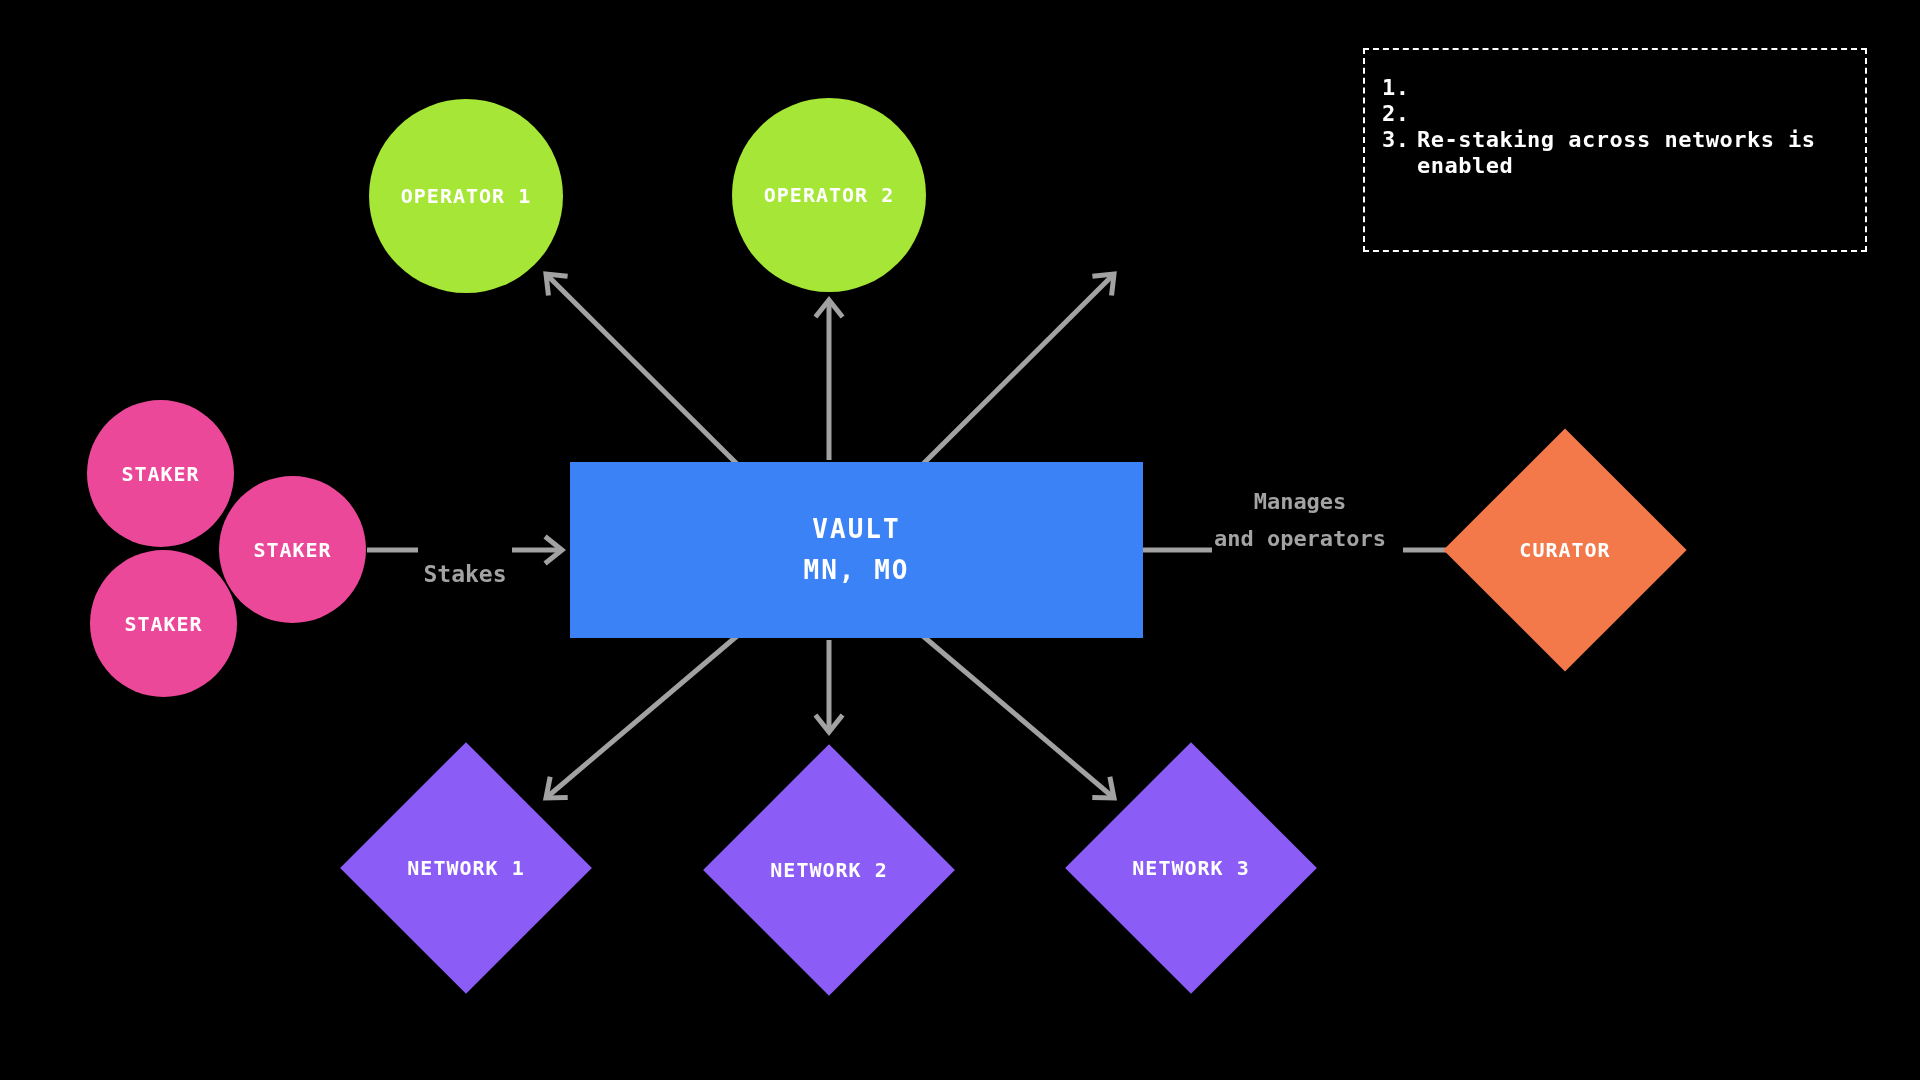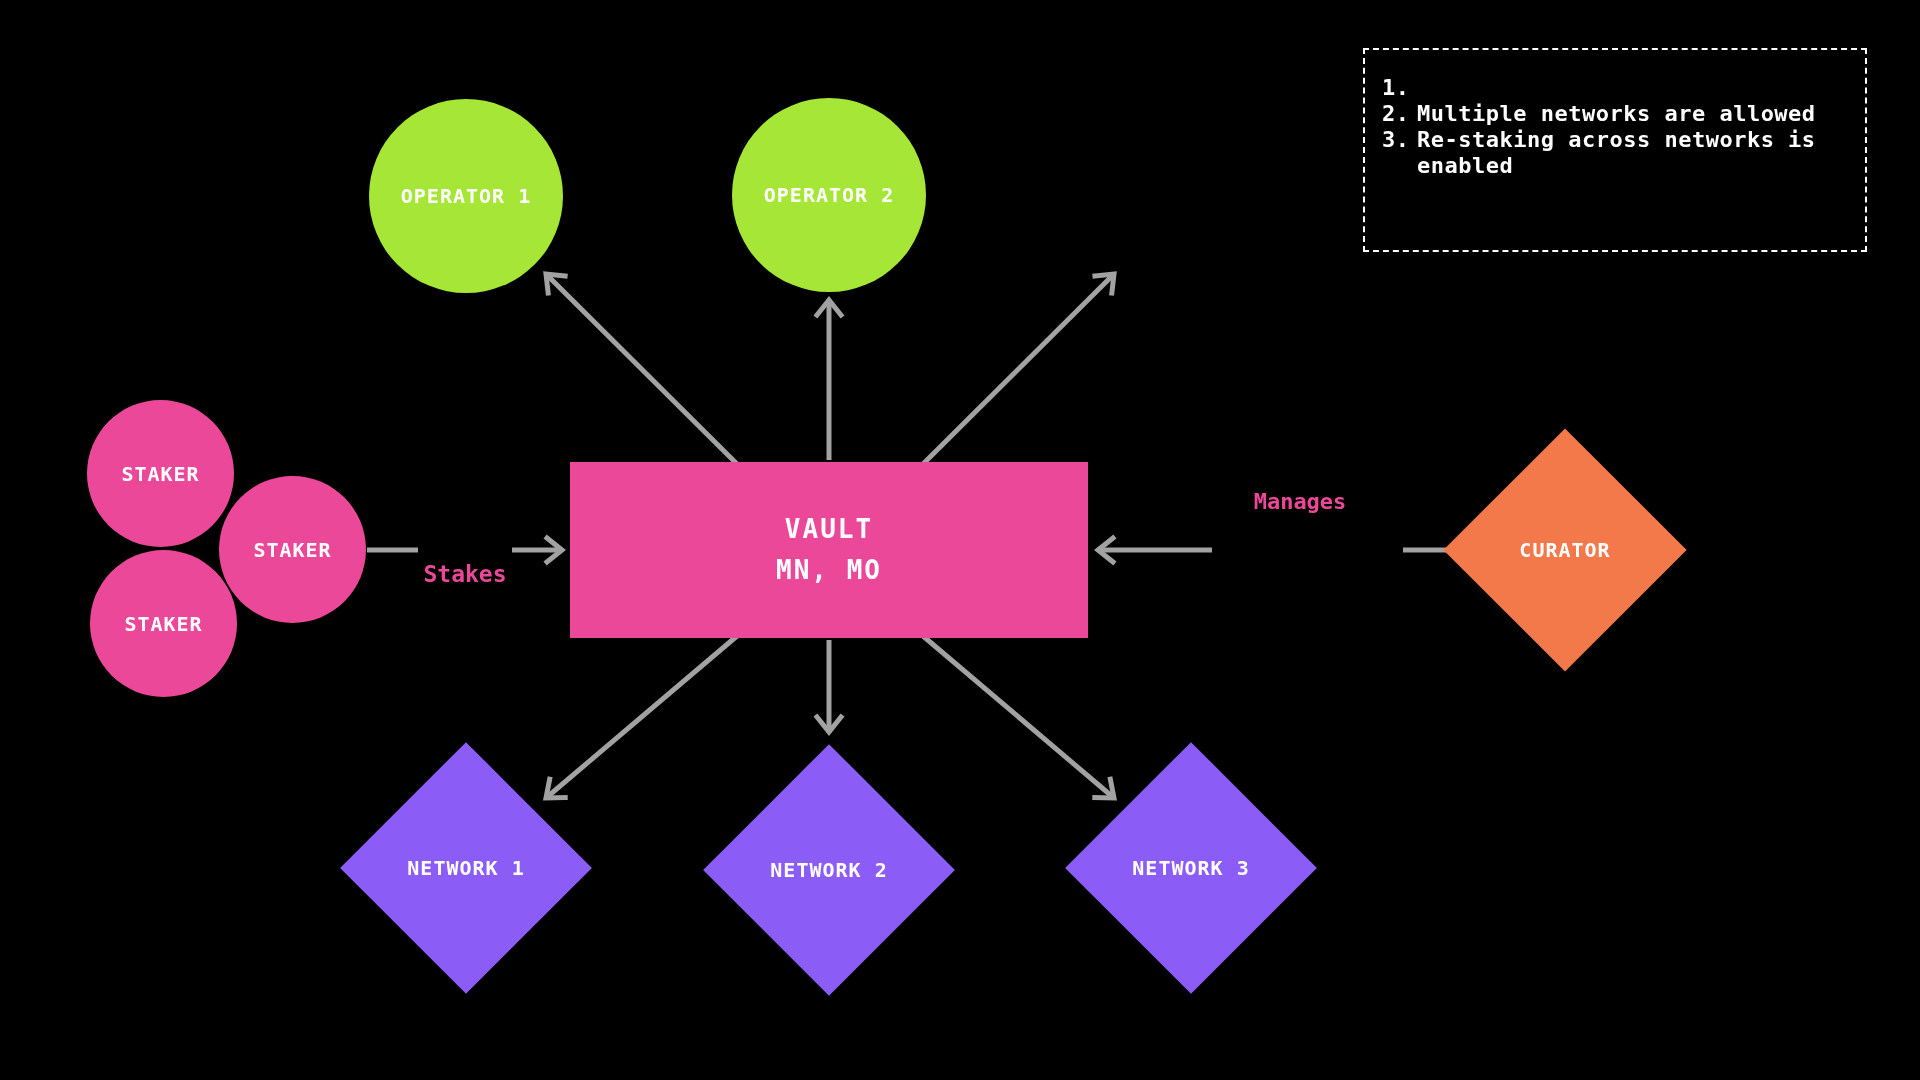--- a/index.html
+++ b/index.html
@@ -39,22 +39,22 @@
   .operator { width: 194px; height: 194px; background: #a6e636; }
   .op1 { left: 369px; top: 99px; }
   .op2 { left: 732px; top: 98px; }
   .op3 { left: 1095px; top: 99px; }
   .staker { width: 147px; height: 147px; background: #ec4899; }
   .st1 { left: 87px;  top: 400px; }
   .st2 { left: 219px; top: 476px; }
   .st3 { left: 90px;  top: 550px; }
   .vault {
     left: 570px; top: 462px;
-    width: 518px; height: 176px;
-    background: #ec4899;
+    width: 573px; height: 176px;
+    background: #3b82f6;
     flex-direction: column;
     font-size: 26px;
     letter-spacing: 2px;
     line-height: 41px;
   }
   .diamond { transform: rotate(45deg); }
   .diamond .inner {
     transform: rotate(-45deg);
     width: 200%;
     display: flex;
@@ -62,21 +62,21 @@
     justify-content: center;
   }
   .network { width: 178px; height: 178px; background: #8b5cf6; }
   .nw1 { left: 377px;  top: 779px; }
   .nw2 { left: 740px;  top: 781px; }
   .nw3 { left: 1102px; top: 779px; }
   .curator { width: 172px; height: 172px; background: #f3794b; }
   .cur { left: 1479px; top: 464px; }
   .edge-label {
     position: absolute;
-    color: #ec4899;
+    color: #a3a3a3;
     font-weight: bold;
     text-align: center;
     z-index: 3;
   }
   .stakes-label {
     left: 413px; top: 560px;
     width: 104px;
     font-size: 23px;
     line-height: 28px;
   }
@@ -135,21 +135,20 @@
   <div class="node circle operator op2">
     <span>OPERATOR 2</span>
   </div>
 
   <div class="note-box">
     <div class="note-item">
       <span class="note-num">1.</span>
     </div>
     <div class="note-item">
       <span class="note-num">2.</span>
-      <span class="note-text">Multiple networks are allowed</span>
     </div>
     <div class="note-item">
       <span class="note-num">3.</span>
       <span class="note-text">Re-staking across networks is enabled</span>
     </div>
   </div>
 
   <div class="node circle staker st1">
     <span>STAKER</span>
   </div>
@@ -162,20 +161,21 @@
 
   <div class="node vault">
     <div>VAULT</div>
     <div>MN, MO</div>
   </div>
 
   <div class="edge-label stakes-label">Stakes</div>
 
   <div class="edge-label curator-caption">
     <div>Manages</div>
+    <div>and operators</div>
   </div>
 
   <div class="node diamond curator cur">
     <div class="inner">
       <span>CURATOR</span>
     </div>
   </div>
 
   <div class="node diamond network nw1">
     <div class="inner">

